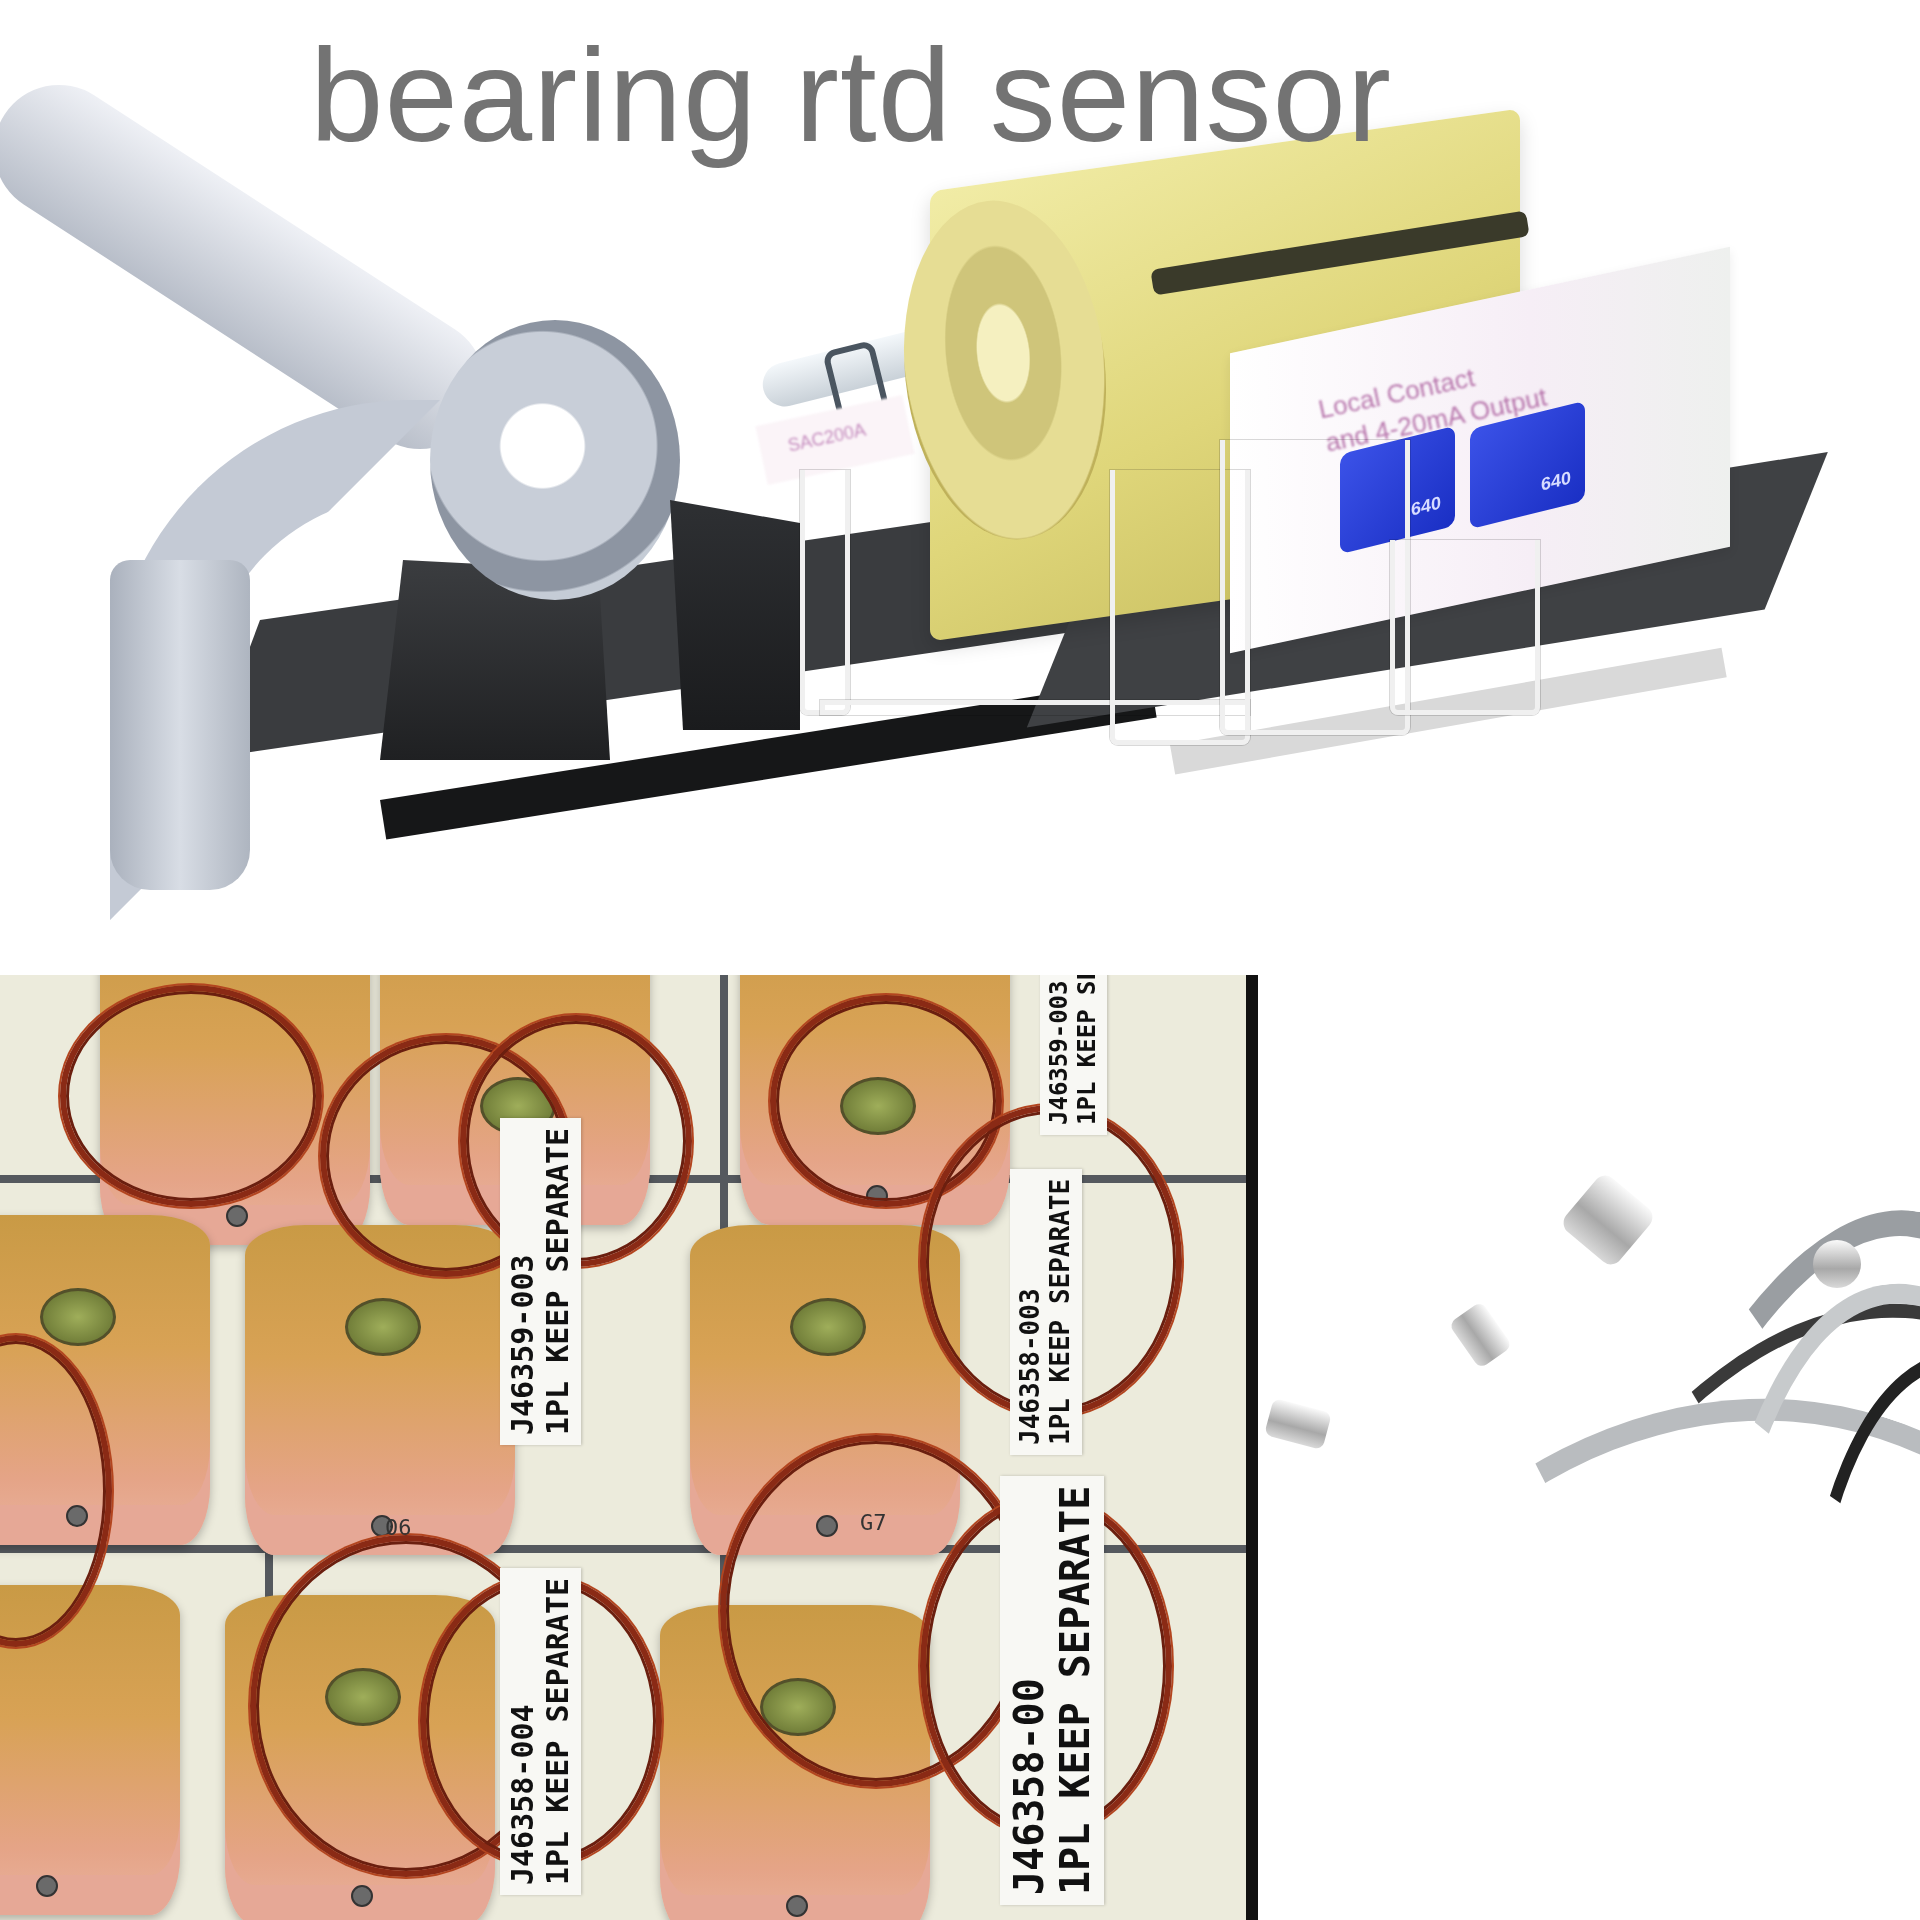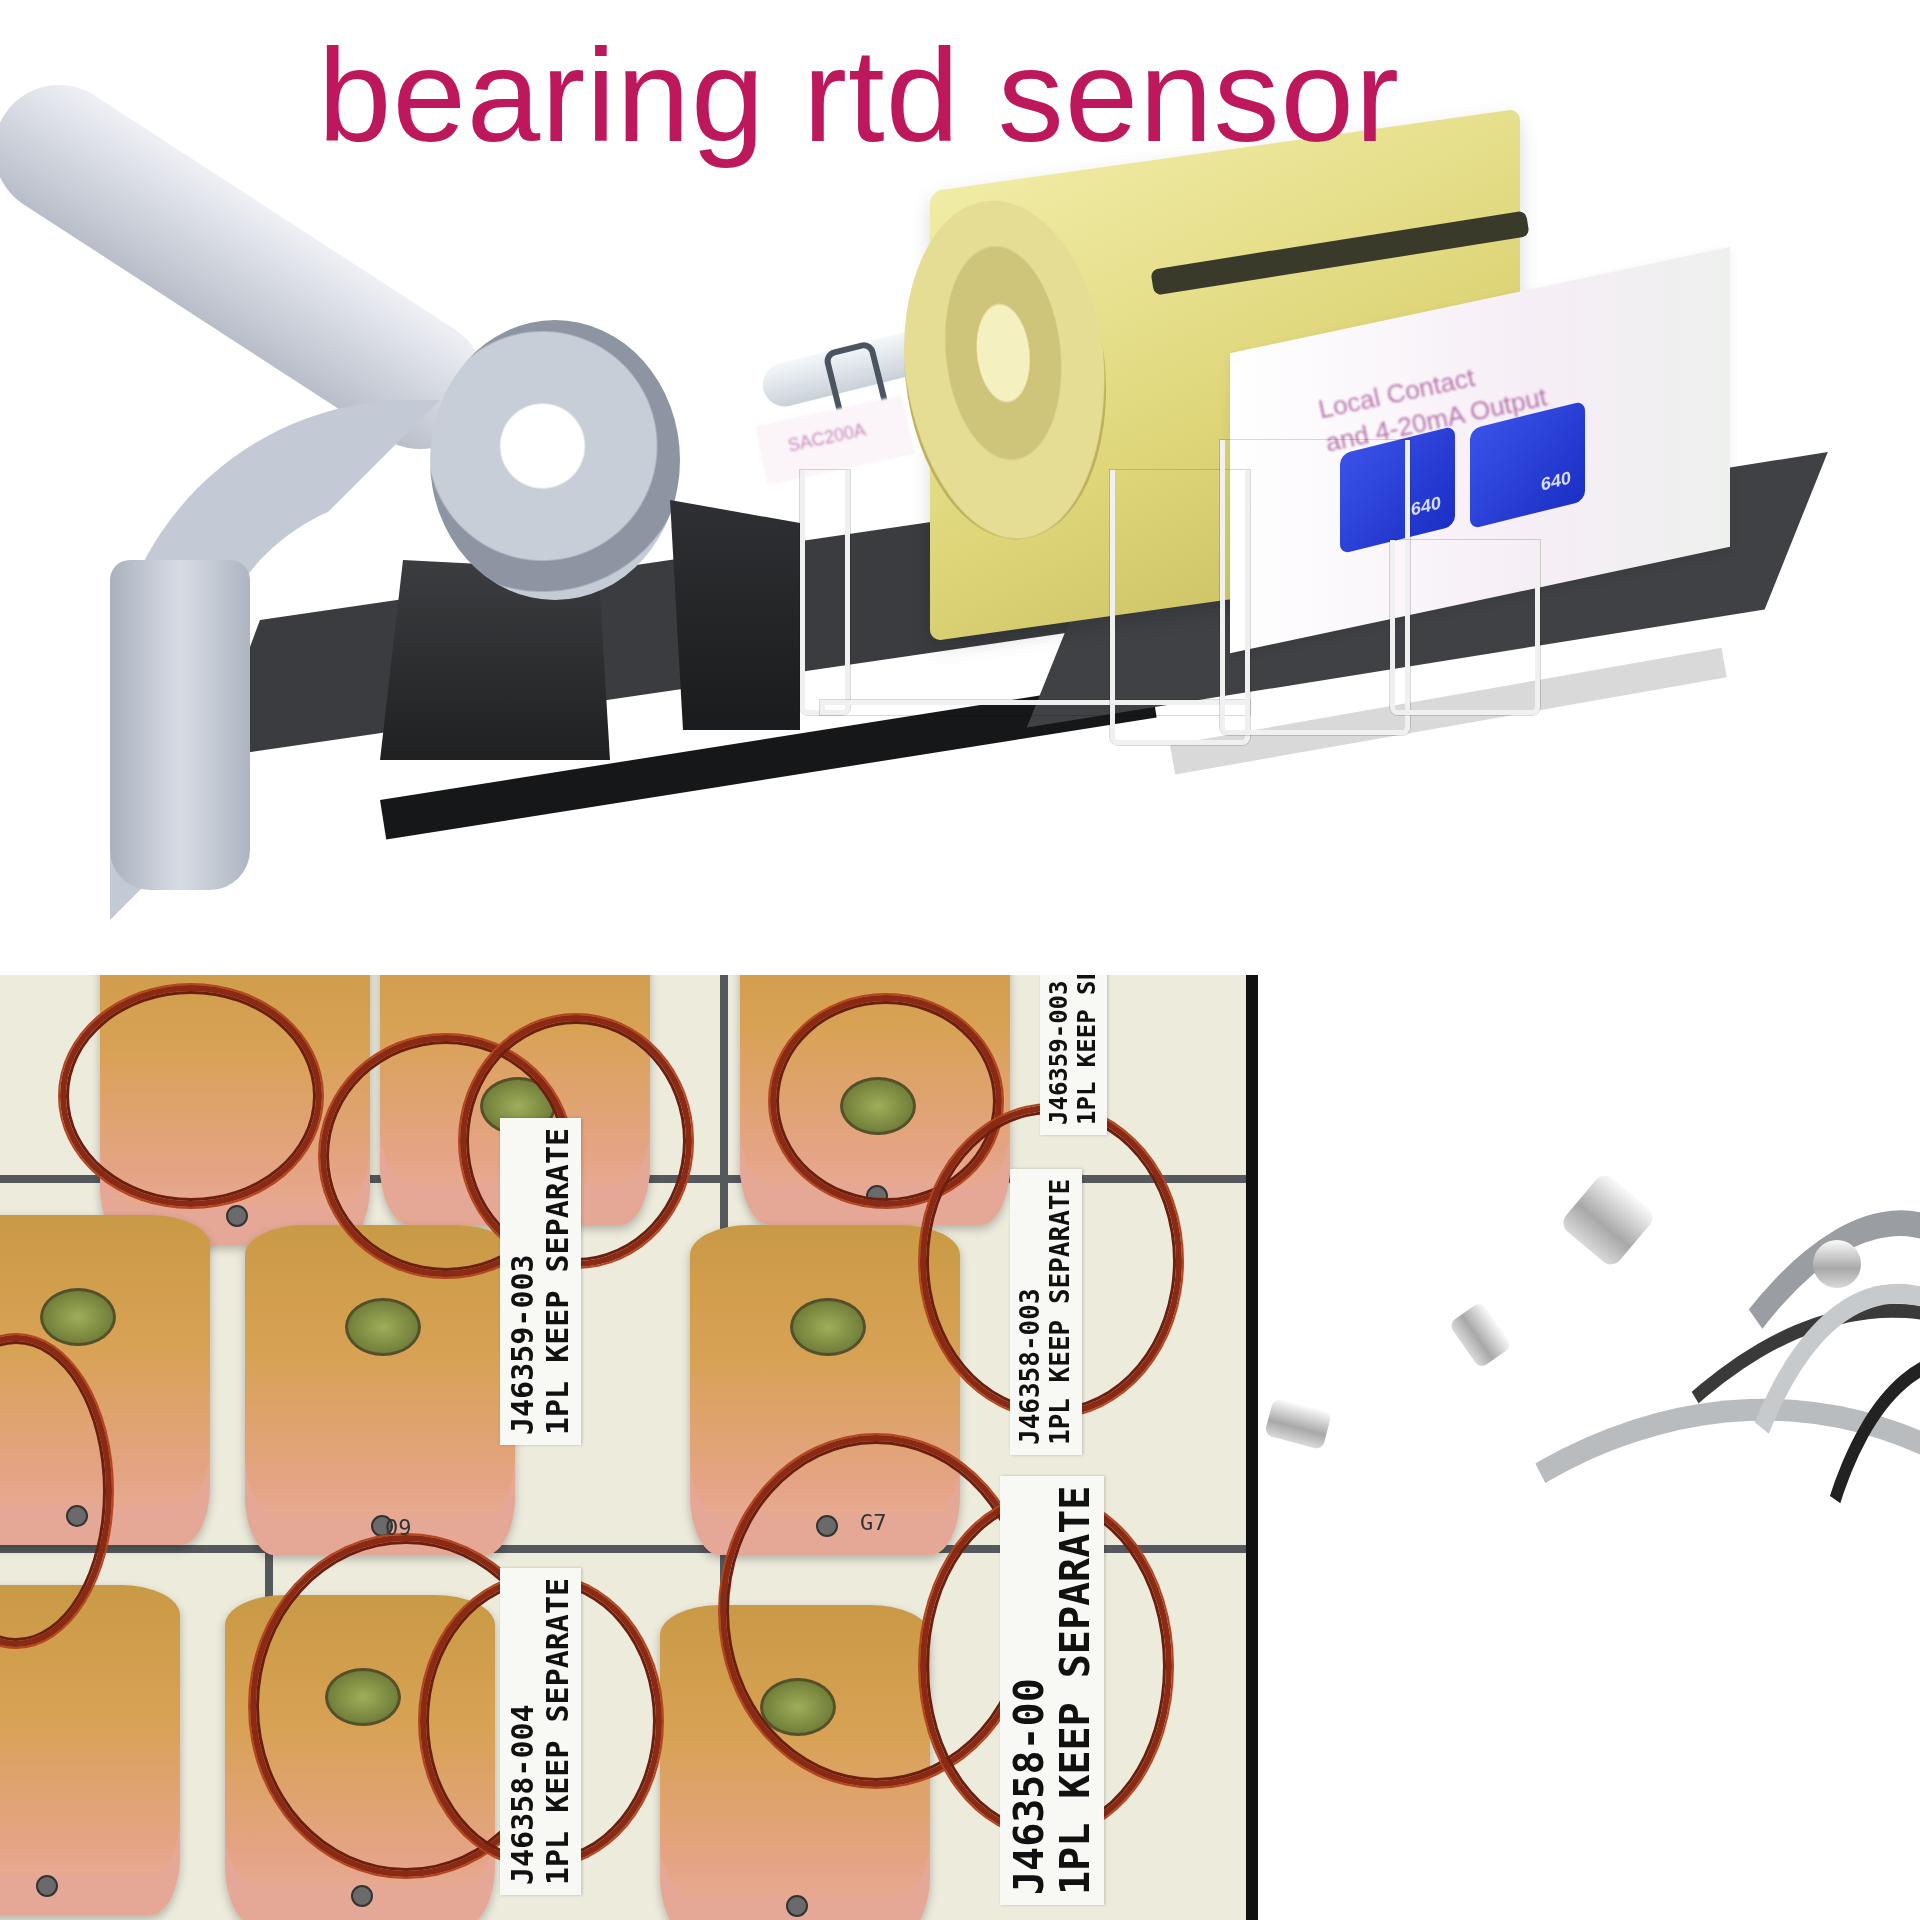--- a/index.html
+++ b/index.html
@@ -1,20 +1,20 @@
 <!DOCTYPE html>
 <html><head>
 <meta charset="utf-8">
 <style>
   html, body { margin: 0; padding: 0; background: #ffffff; }
   body { width: 1920px; height: 1920px; position: relative; overflow: hidden; font-family: "Liberation Sans", sans-serif; }
 
   
   .scene { position: absolute; left: 0; top: 0; width: 1920px; height: 960px; background: #ffffff; }
-  .title { position: absolute; left: 318px; top: 30px; font-size: 132px; color: #be185d; letter-spacing: 1px; line-height: 1; z-index: 20; font-family: "Liberation Sans", sans-serif; white-space: nowrap; }
+  .title { position: absolute; left: 310px; top: 30px; font-size: 132px; color: #737373; letter-spacing: 1px; line-height: 1; z-index: 20; font-family: "Liberation Sans", sans-serif; white-space: nowrap; }
   .motor-body { position: absolute; left: 930px; top: 150px; width: 590px; height: 450px; background: linear-gradient(160deg,#f1eca6 0%,#dfd67a 55%,#c7bd5e 100%); border-radius: 12px; transform: skewY(-8deg); box-shadow: 0 8px 20px rgba(0,0,0,0.15); }
   .motor-slot { position: absolute; left: 1150px; top: 240px; width: 380px; height: 26px; background: #3a3a2a; border-radius: 8px; transform: rotate(-9deg); }
   .motor-face { position: absolute; left: 905px; top: 200px; width: 200px; height: 340px; background: radial-gradient(ellipse at 50% 45%, #f5f0c0 0 18%, #cfc57a 19% 40%, #e6dd94 41% 70%, #bfb15a 71%); border-radius: 50%; transform: rotate(-6deg); }
   .shaft { position: absolute; left: 760px; top: 340px; width: 230px; height: 44px; background: linear-gradient(#f4f8fb,#c9d1d8); border-radius: 22px; transform: rotate(-14deg); }
   .coupling-clamp { position: absolute; left: 830px; top: 345px; width: 40px; height: 60px; border: 6px solid #4a5560; border-radius: 12px; transform: rotate(-14deg); }
 
   .panel-board { position: absolute; left: 1230px; top: 300px; width: 500px; height: 300px; background: linear-gradient(90deg,#ffffff 0%,#f6eef6 60%,#eef0ee 100%); transform: skewY(-12deg); box-shadow: 0 4px 10px rgba(0,0,0,0.08); }
   .panel-text { position: absolute; left: 1320px; top: 370px; font-size: 26px; color: #a8589a; transform: rotate(-12deg); opacity: 0.8; line-height: 1.3; filter: blur(1px); }
   .module { position: absolute; width: 115px; height: 100px; background: linear-gradient(135deg,#3b52e8,#1a2fc4); border-radius: 10px; transform: skewY(-14deg); }
   .module-label { position: absolute; right: 14px; bottom: 16px; color: #d7dcff; font-size: 18px; font-weight: bold; }
@@ -161,21 +161,21 @@
   </div>
   <div class="tag-label" style="left:500px; top:920px;">
     <div>J46358-004</div>
     <div>1PL KEEP SEPARATE</div>
   </div>
   <div class="tag-label" style="left:1000px; top:930px; font-size:40px;">
     <div>J46358-00</div>
     <div>1PL KEEP SEPARATE</div>
   </div>
 
-  <div class="tag-small" style="left:385px; top:540px;">09</div>
+  <div class="tag-small" style="left:385px; top:540px;">06</div>
   <div class="tag-small" style="left:860px; top:535px;">G7</div>
 </div>
 
 <div class="photo-probes">
   <div class="cable" style="left:-20px; top:230px; width:900px; height:1100px; border-width:22px; border-top-color:#b9bcbf; transform:rotate(18deg);"></div>
   <div class="cable" style="left:160px; top:130px; width:700px; height:1300px; border-width:14px; border-top-color:#3a3a3a; transform:rotate(14deg);"></div>
   <div class="cable" style="left:250px; top:40px; width:500px; height:1500px; border-width:26px; border-top-color:#9a9ea2; transform:rotate(10deg);"></div>
   <div class="cable" style="left:440px; top:120px; width:500px; height:1500px; border-width:20px; border-top-color:#c7cacc; transform:rotate(-6deg);"></div>
   <div class="cable" style="left:560px; top:180px; width:500px; height:1500px; border-width:14px; border-top-color:#222222; transform:rotate(-10deg);"></div>
 

